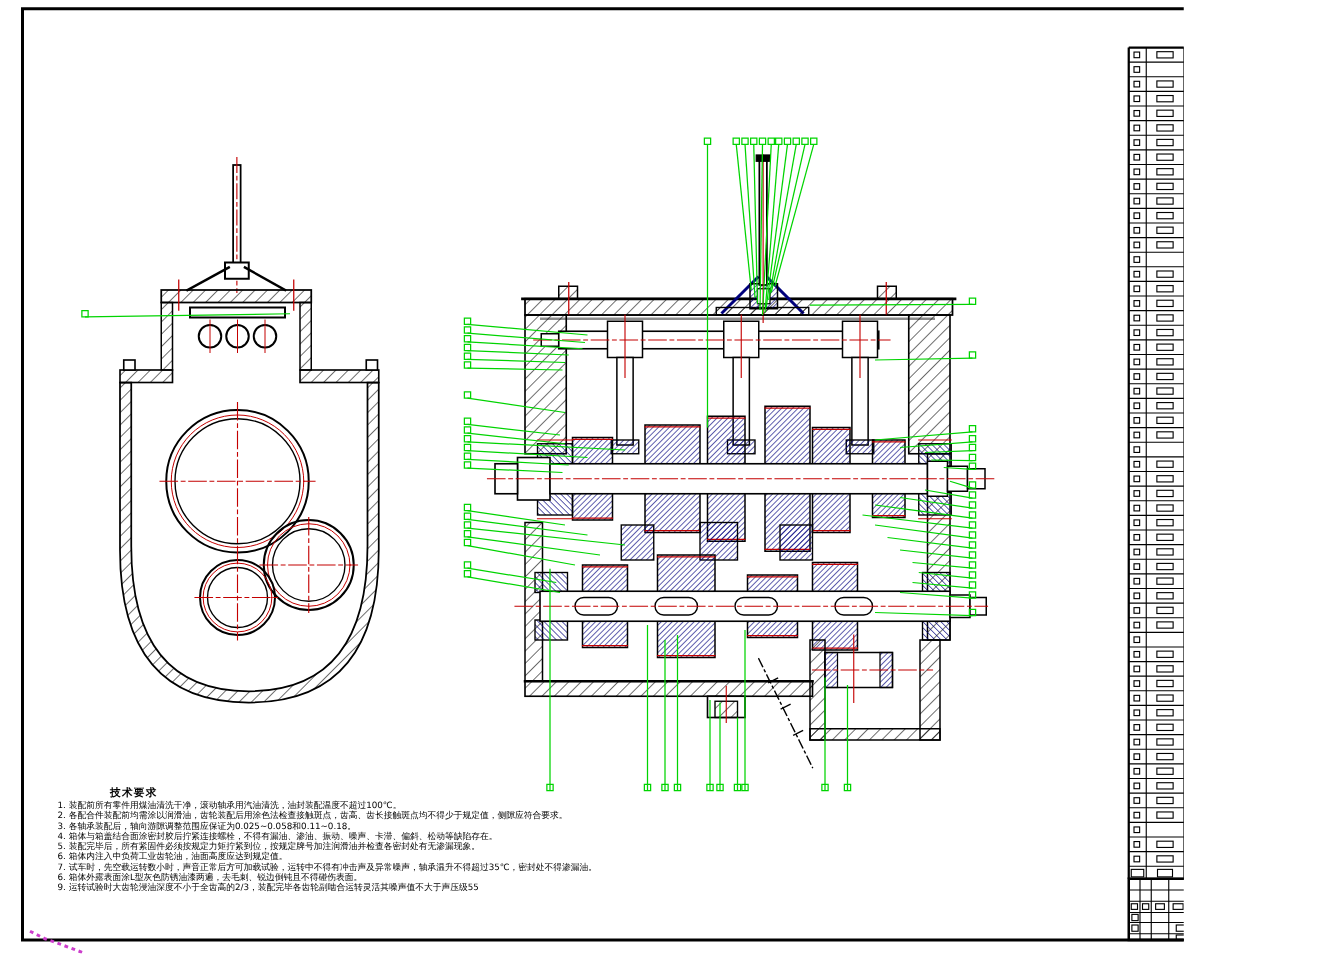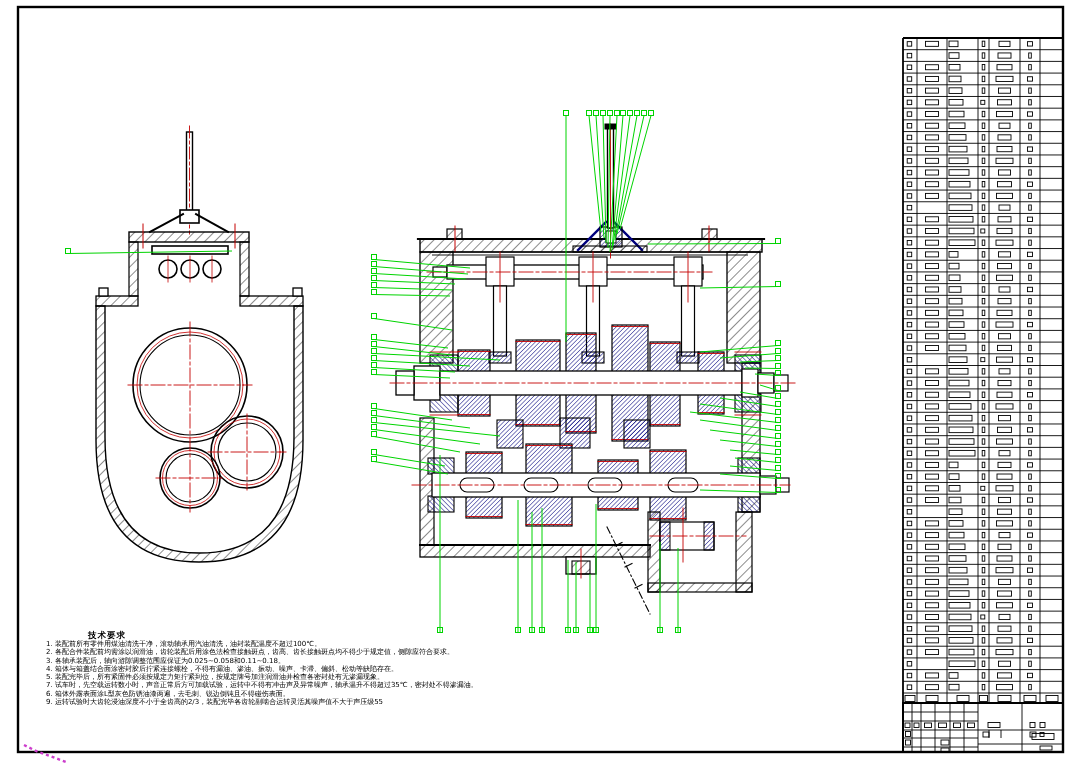--- a/index.html
+++ b/index.html
@@ -1,16 +1,16 @@
 <!DOCTYPE html>
 <html><head>
 <meta charset="utf-8">
 <style>
   html,body{margin:0;padding:0;background:#ffffff;}
-  .canvas{position:relative;width:1073px;height:763px;background:#ffffff;overflow:hidden;
+  .canvas{position:relative;width:947px;height:763px;background:#ffffff;overflow:hidden;
           font-family:"DejaVu Sans",sans-serif;}
   svg{position:absolute;left:0;top:0;}
   .tech-notes{position:absolute;left:46px;top:630px;width:470px;color:#000;
               font-family:"DejaVu Sans",sans-serif;}
   .tech-notes .nt{font-size:8.5px;font-weight:bold;margin-left:42px;letter-spacing:1px;line-height:10px;}
   .tech-notes .nl{font-size:7px;line-height:8.3px;white-space:nowrap;transform-origin:0 0;}
 </style>
 </head>
 <body>
 
@@ -810,19 +810,20 @@
 </svg>
 
 <div class="tech-notes">
   <div class="nt">技术要求</div>
   <div id="notes-list">
         <div class="nl">1. 装配前所有零件用煤油清洗干净，滚动轴承用汽油清洗，油封装配温度不超过100℃。</div>
         <div class="nl">2. 各配合件装配前均需涂以润滑油，齿轮装配后用涂色法检查接触斑点，齿高、齿长接触斑点均不得少于规定值，侧隙应符合要求。</div>
         <div class="nl">3. 各轴承装配后，轴向游隙调整范围应保证为0.025~0.058和0.11~0.18。</div>
         <div class="nl">4. 箱体与箱盖结合面涂密封胶后拧紧连接螺栓，不得有漏油、渗油、振动、噪声、卡滞、偏斜、松动等缺陷存在。</div>
         <div class="nl">5. 装配完毕后，所有紧固件必须按规定力矩拧紧到位，按规定牌号加注润滑油并检查各密封处有无渗漏现象。</div>
+        <div class="nl">6. 箱体内注入中负荷工业齿轮油，油面高度应达到规定值。</div>
         <div class="nl">7. 试车时，先空载运转数小时，声音正常后方可加载试验，运转中不得有冲击声及异常噪声，轴承温升不得超过35℃，密封处不得渗漏油。</div>
         <div class="nl">6. 箱体外露表面涂L型灰色防锈油漆两遍，去毛刺、锐边倒钝且不得碰伤表面。</div>
         <div class="nl">9. 运转试验时大齿轮浸油深度不小于全齿高的2/3，装配完毕各齿轮副啮合运转灵活其噪声值不大于声压级55</div>
       </div>
 </div>
 
 </div>
 
 </body></html>

